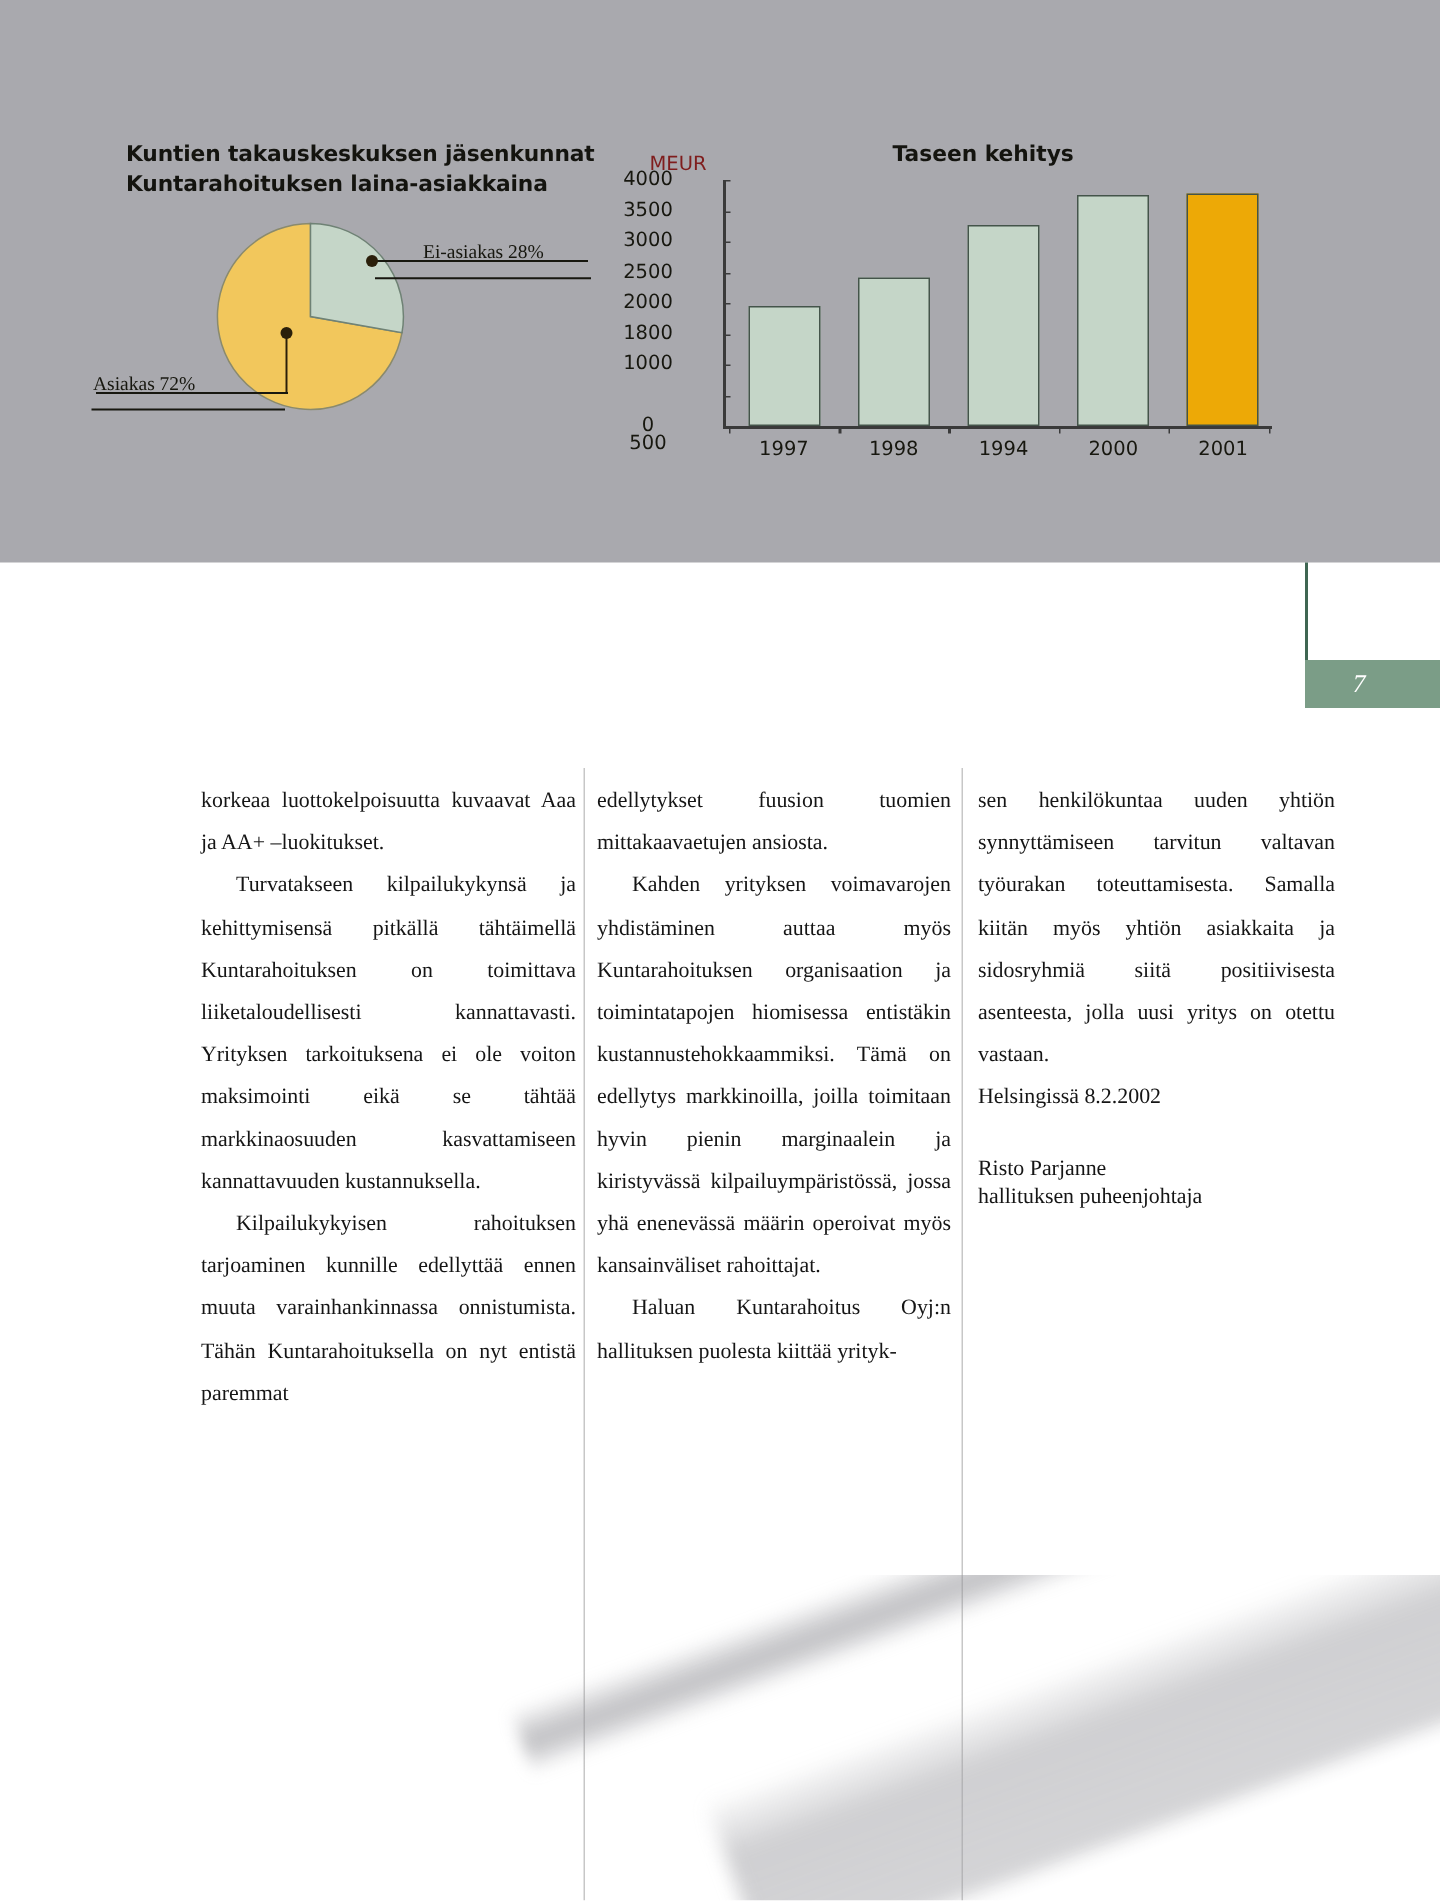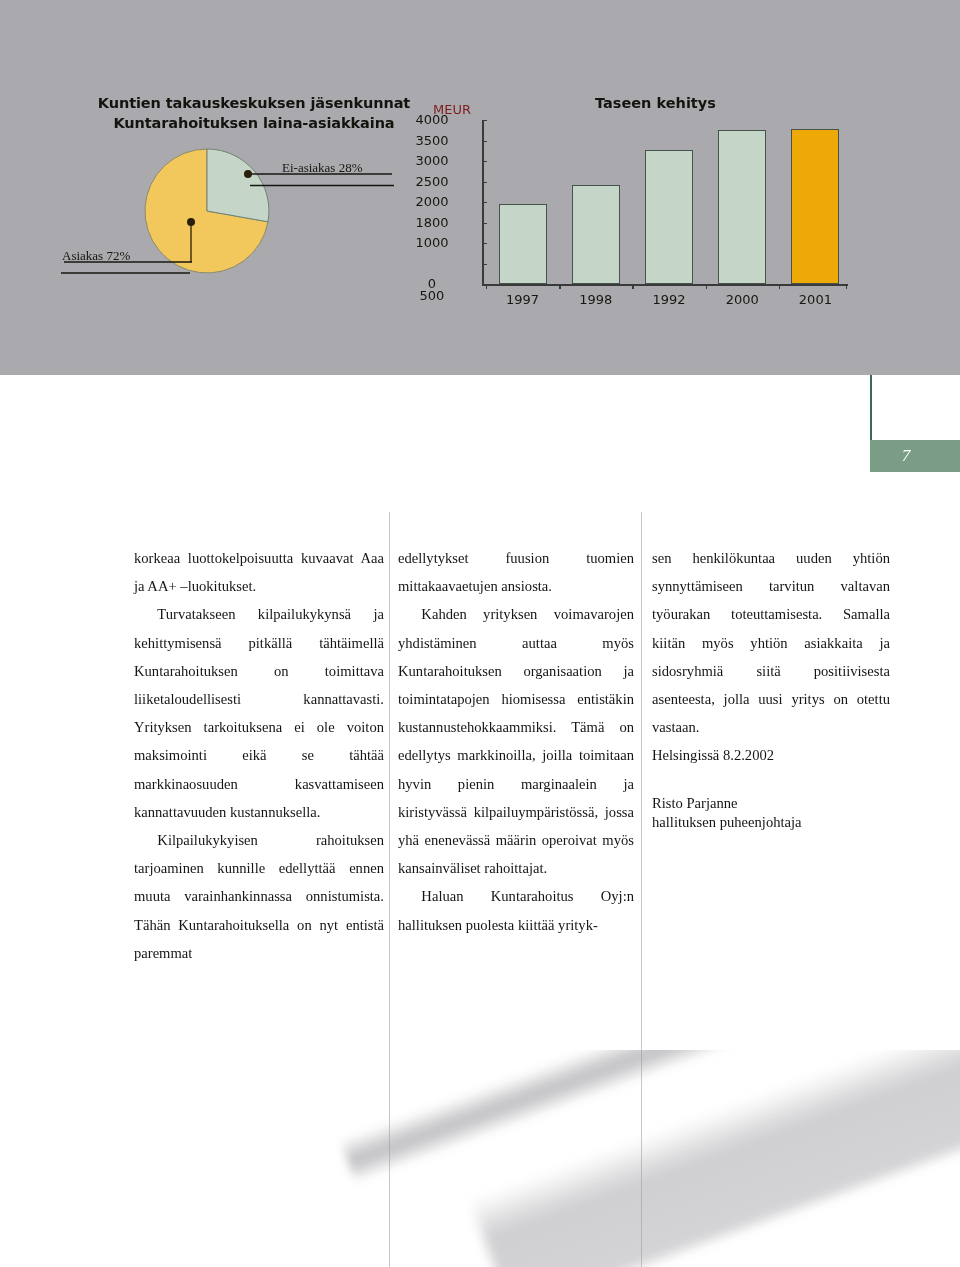--- a/index.html
+++ b/index.html
@@ -26,21 +26,20 @@
     background: #a9a9ae;
   }
 
   
   .pie-block {
     position: absolute;
     left: 0;
     top: 0;
     width: 420px;
     height: 375px;
-    text-align: center;
   }
   .pie-title {
     position: absolute;
     left: 84px;
     top: 93px;
     width: 340px;
     font-family: "DejaVu Sans", sans-serif;
     font-weight: bold;
     font-size: 14.5px;
     line-height: 20px;
@@ -191,21 +190,21 @@
     color: #ffffff;
     font-family: "Liberation Serif", serif;
     font-style: italic;
     font-size: 17px;
   }
 
   
   .columns {
     position: absolute;
     left: 0;
-    top: 544px;
+    top: 520px;
     width: 960px;
     height: 450px;
   }
   .col {
     position: absolute;
     top: 0;
     font-family: "Liberation Serif", serif;
     font-size: 14.6px;
     line-height: 28.2px;
     color: #151515;
@@ -342,21 +341,21 @@
         <div class="ytickmark" style="top: 0px;"></div>
         <div class="ytick" style="top: 0px;">4000</div>
         <div class="bar" style="left: 64.627px; width: 47.946px; top: 84.05px; height: 79.95px; background: rgb(197, 214, 200);"></div>
         <div class="xtick" style="left: 52px;"></div>
         <div class="xlabel" style="left: 88.6px; text-align: center;">1997</div>
         <div class="bar" style="left: 137.827px; width: 47.946px; top: 64.78px; height: 99.22px; background: rgb(197, 214, 200);"></div>
         <div class="xtick" style="left: 125.2px;"></div>
         <div class="xlabel" style="left: 161.8px;">1998</div>
         <div class="bar" style="left: 211.027px; width: 47.946px; top: 29.52px; height: 134.48px; background: rgb(197, 214, 200);"></div>
         <div class="xtick" style="left: 198.4px;"></div>
-        <div class="xlabel" style="left: 235px;">1992</div>
+        <div class="xlabel" style="left: 235px;">1994</div>
         <div class="bar" style="left: 284.227px; width: 47.946px; top: 10.25px; height: 153.75px; background: rgb(197, 214, 200);"></div>
         <div class="xtick" style="left: 271.6px;"></div>
         <div class="xlabel" style="left: 308.2px;">2000</div>
         <div class="bar" style="left: 357.427px; width: 47.946px; top: 8.61px; height: 155.39px; background: rgb(237, 169, 6);"></div>
         <div class="xtick" style="left: 344.8px;"></div>
         <div class="xlabel" style="left: 381.4px;">2001</div>
         <div class="xtick" style="left: 412px;"></div>
       </div>
   </div>
 </div>

